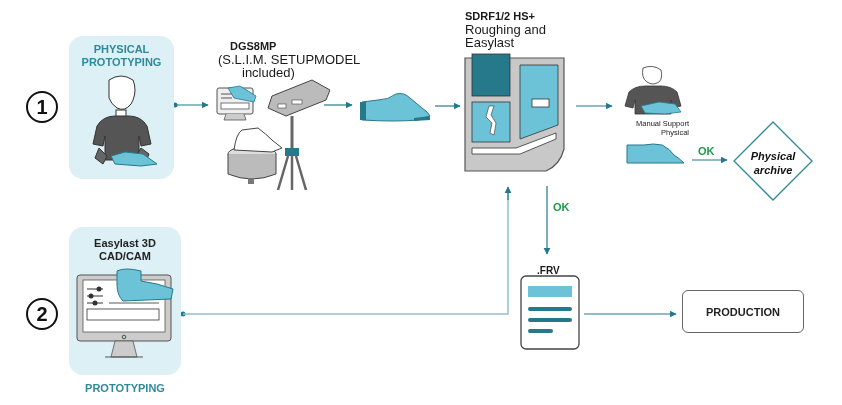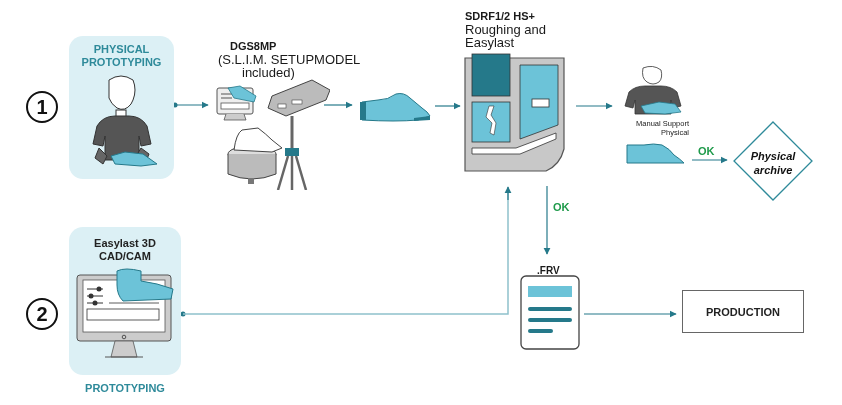--- a/index.html
+++ b/index.html
@@ -7,21 +7,21 @@
   .abs { position:absolute; }
   .panel { position:absolute; background:#dcf0f5; border-radius:14px; }
   .panel-title { position:absolute; left:0; right:0; text-align:center; font-weight:bold; font-size:11px; line-height:13px; color:#2e8a9a; }
   .panel-title.dark { color:#222; }
   .step-num { position:absolute; width:28px; height:28px; border:2.5px solid #111; border-radius:50%; text-align:center; font-weight:bold; font-size:20px; line-height:28px; color:#111; }
   .label-bold { font-weight:bold; font-size:11px; line-height:13px; }
   .label { font-size:13px; line-height:13px; }
   .ok { position:absolute; color:#1e9a4a; font-weight:bold; font-size:11px; }
   .small { font-size:7.5px; line-height:9px; text-align:right; }
   svg.overlay { position:absolute; left:0; top:0; }
-  .prod-box { position:absolute; left:682px; top:290px; width:120px; height:41px; border:1.5px solid #666; border-radius:0; background:#fff; display:flex; align-items:center; justify-content:center; font-weight:bold; font-size:11px; color:#222; }
+  .prod-box { position:absolute; left:682px; top:290px; width:120px; height:41px; border:1.5px solid #666; border-radius:6px; background:#fff; display:flex; align-items:center; justify-content:center; font-weight:bold; font-size:11px; color:#222; }
   .diamond-text { position:absolute; left:738px; top:149px; width:70px; text-align:center; font-weight:bold; font-style:italic; font-size:11px; line-height:14px; color:#111; }
 </style>
 </head>
 <body>
 
 <svg class="overlay" width="842" height="405">
   <defs>
     <marker id="arr" viewBox="0 0 10 10" refX="9" refY="5" markerWidth="6" markerHeight="6" orient="auto">
       <path d="M0,0 L10,5 L0,10 z" fill="#25798a"></path>
     </marker>

